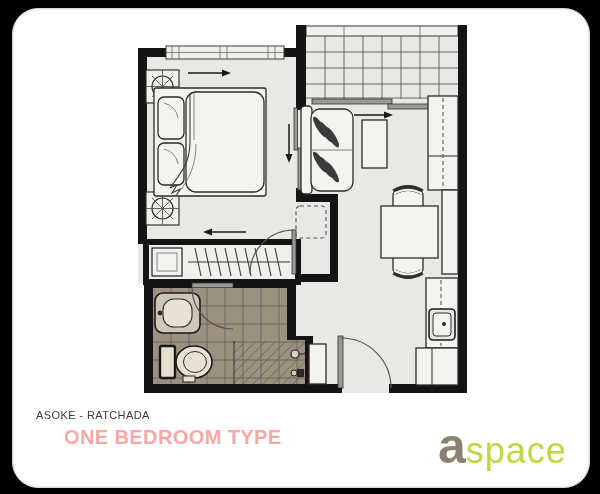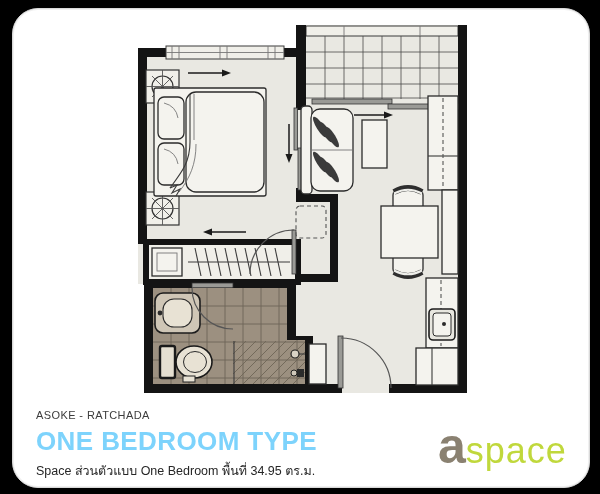--- a/index.html
+++ b/index.html
@@ -25,21 +25,21 @@
   .arc{stroke:#555;stroke-width:1.2;fill:none;}
   .sym{fill:#f1f0ea;stroke:#333;stroke-width:1.2;}
   .symln{stroke:#555;stroke-width:0.9;}
   .dark{fill:#3b3b3b;}
   .chairback{stroke:#2e2e2e;stroke-width:6;fill:none;}
   .chairgap{stroke:#eeeeea;stroke-width:2;fill:none;}
 
   
   .footer{position:absolute;left:36px;top:409px;}
   .loc{font-size:11px;color:#3c3c3c;letter-spacing:.4px;}
-  .title{font-size:26px;font-weight:bold;color:#7dd3fc;letter-spacing:.4px;margin-top:5px;}
+  .title{font-size:20px;font-weight:bold;color:#fca5a5;letter-spacing:.4px;margin-top:5px;margin-left:28px;}
   .desc{font-size:12.5px;color:#262626;margin-top:4px;}
   .logo{position:absolute;left:438px;top:421px;display:flex;align-items:baseline;}
   .logo-a{font-size:50px;font-weight:bold;line-height:1;color:var(--logo-a,#8a8171);}
   .logo-space{font-size:36px;line-height:1;letter-spacing:1px;color:var(--logo-space,#c0d83c);}
 </style>
 </head>
 <body>
 
 <div class="card"></div>
 
@@ -291,19 +291,18 @@
   <g>
     <rect class="leaf" x="338" y="336" width="5" height="52"></rect>
     <path class="arc" d="M341,338 A50,50 0 0 1 391,388"></path>
   </g>
   <rect class="fur" x="309" y="344" width="17" height="40"></rect>
 </svg>
 
 <div class="footer">
   <div class="loc">ASOKE - RATCHADA</div>
   <div class="title">ONE BEDROOM TYPE</div>
-  <div class="desc">Space  ส่วนตัวแบบ One Bedroom พื้นที่ 34.95 ตร.ม.</div>
 </div>
 
 <div class="logo">
   <span class="logo-a">a</span>
   <span class="logo-space">space</span>
 </div>
 
 </body></html>

